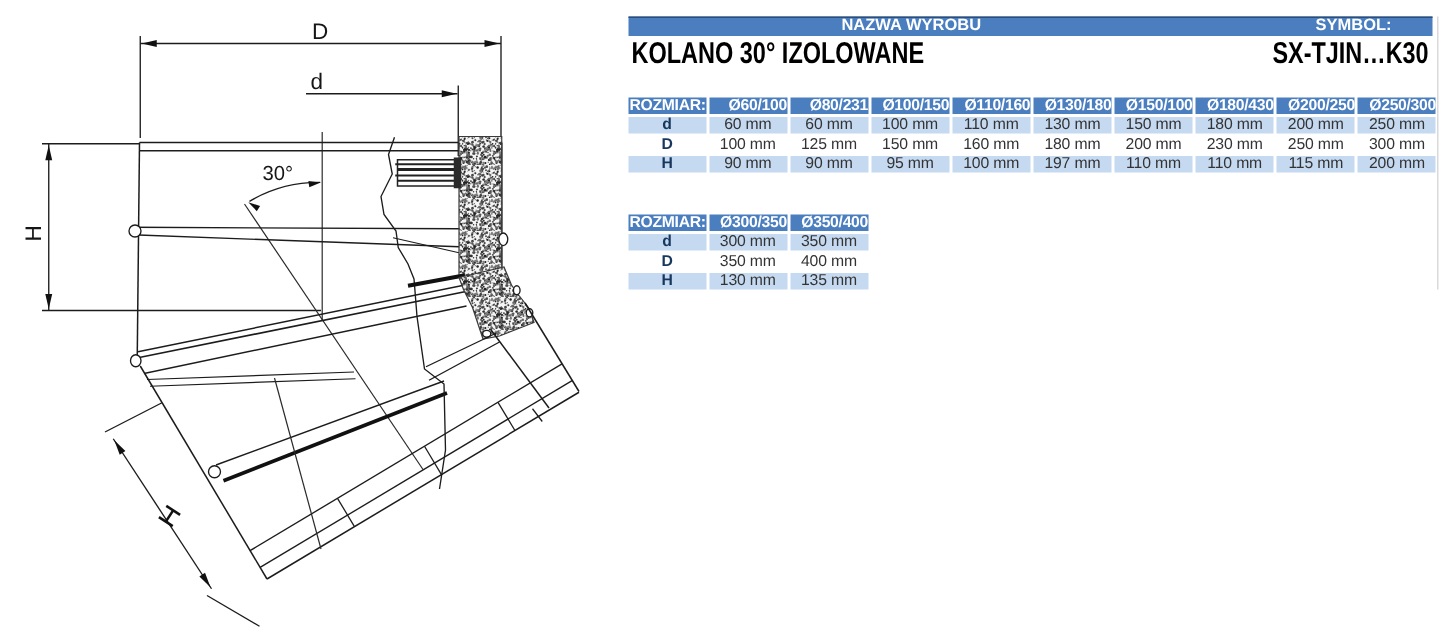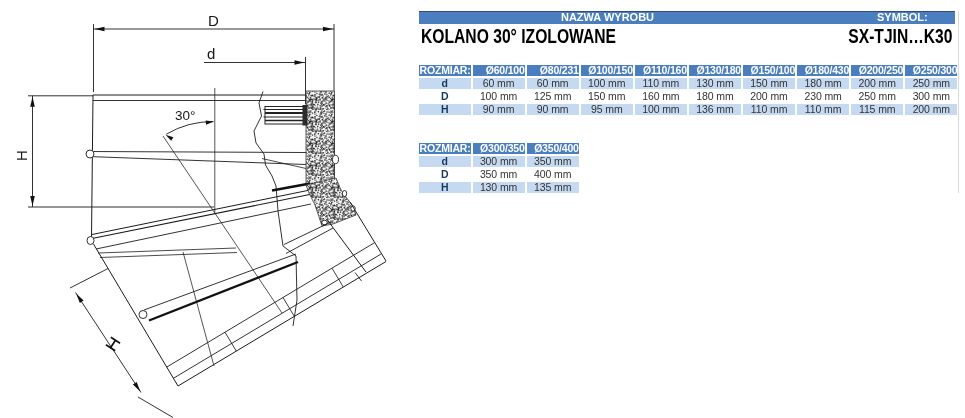--- a/index.html
+++ b/index.html
@@ -494,21 +494,21 @@
 <div class="td wt">200 mm</div>
 <div class="td wt">230 mm</div>
 <div class="td wt">250 mm</div>
 <div class="td wt">300 mm</div>
 
 <div class="lab lt">H</div>
 <div class="td lt">90 mm</div>
 <div class="td lt">90 mm</div>
 <div class="td lt">95 mm</div>
 <div class="td lt">100 mm</div>
-<div class="td lt">136 mm</div>
+<div class="td lt">197 mm</div>
 <div class="td lt">110 mm</div>
 <div class="td lt">110 mm</div>
 <div class="td lt">115 mm</div>
 <div class="td lt">200 mm</div>
 </div>
 
 <div class="tbl" style="left:419px;top:142.5px;grid-template-columns:51.5px repeat(2,52.1px);">
 
 <div class="th">ROZMIAR:</div>
 <div class="th">Ø300/350</div>

